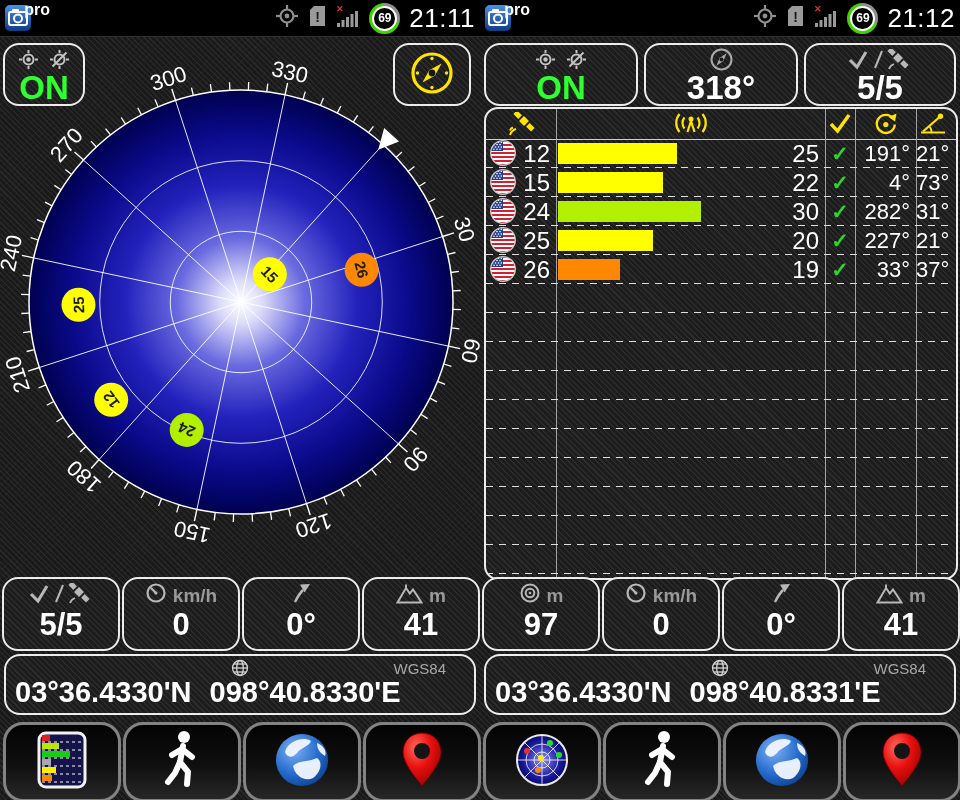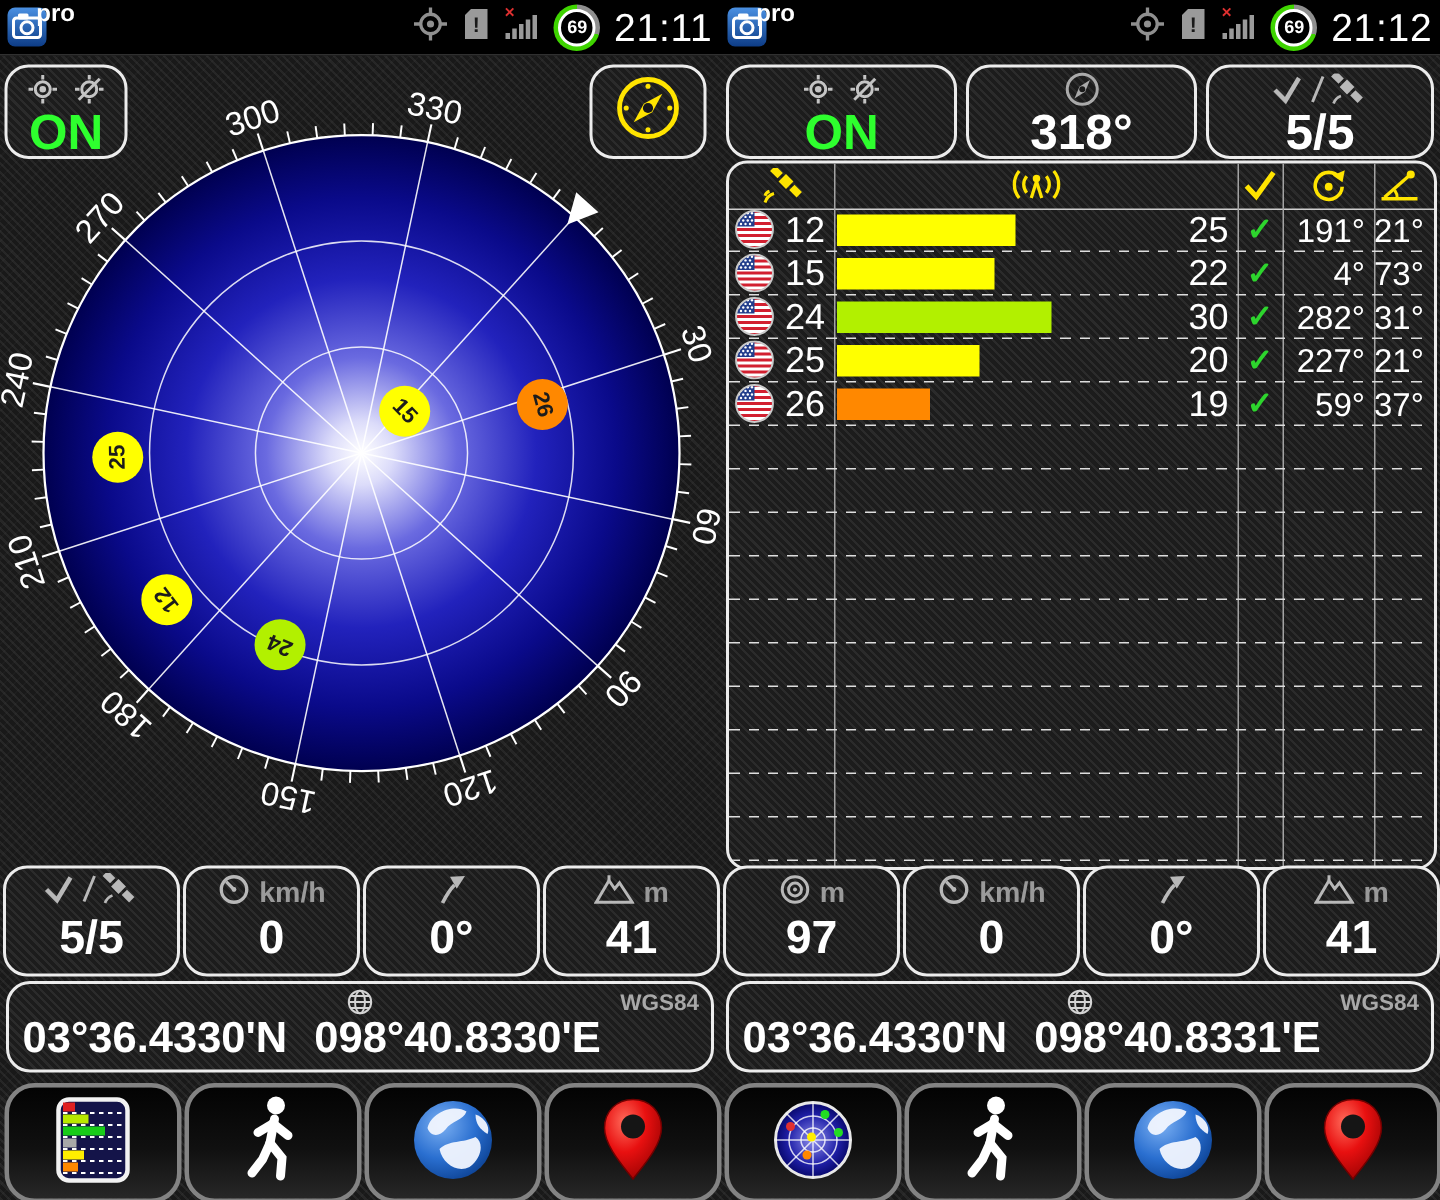--- a/index.html
+++ b/index.html
@@ -48,21 +48,21 @@
   .az{position:absolute;left:369px;width:55px;text-align:right;line-height:29px;font-size:22px}
   .el{position:absolute;left:430px;width:31px;text-align:right;line-height:29px;font-size:22px}
   
   .stat{top:577px;width:114px;height:70px}
   .stat-head{display:flex;justify-content:center;align-items:center;gap:6px;margin-top:5px;height:23px;
     color:#9a9a9a;font-weight:700;font-size:19px}
   .stat-value{text-align:center;color:#fff;font-weight:700;font-size:31px;line-height:36px}
   
   .coords{left:4px;top:654px;width:468px;height:57px}
   .globe-ic{position:absolute;left:50%;top:3px;transform:translateX(-50%)}
-  .datum{position:absolute;right:8px;top:4px;color:#a8a8a8;font-size:15px;font-weight:700}
+  .datum{position:absolute;right:28px;top:4px;color:#a8a8a8;font-size:15px;font-weight:400}
   .coordtext{position:absolute;bottom:4px;width:100%;text-align:left;color:#fff;font-size:29px;font-weight:700;white-space:nowrap}
   .coordtext span{margin:0 9px}
   
   .navbtn{position:absolute;top:722px;width:112px;height:74px;border:3px solid #838383;border-radius:20px;
     background:linear-gradient(180deg,#030303 0%,#101010 55%,#272727 100%);
     display:flex;align-items:center;justify-content:center}
 </style>
 </head>
 <body>
 
@@ -766,21 +766,21 @@
                 <circle cx="7" cy="9.3" r="0.8"></circle>
                 <circle cx="10" cy="9.3" r="0.8"></circle>
               </g>
             </g>
             <circle cx="13" cy="13" r="12.3" fill="none" stroke="#c9c9c9" stroke-width="1.3"></circle>
           </svg></span>
         <span class="prn">26</span>
         <span class="bar" style="width:62px;background:#ff8800"></span>
         <span class="snr">19</span>
         <span class="chk">✓</span>
-        <span class="az">59°</span>
+        <span class="az">33°</span>
         <span class="el">37°</span>
       </div>
       <div class="trow" style="top:175px"></div>
       <div class="trow" style="top:204px"></div>
       <div class="trow" style="top:233px"></div>
       <div class="trow" style="top:262px"></div>
       <div class="trow" style="top:291px"></div>
       <div class="trow" style="top:320px"></div>
       <div class="trow" style="top:349px"></div>
       <div class="trow" style="top:378px"></div>

